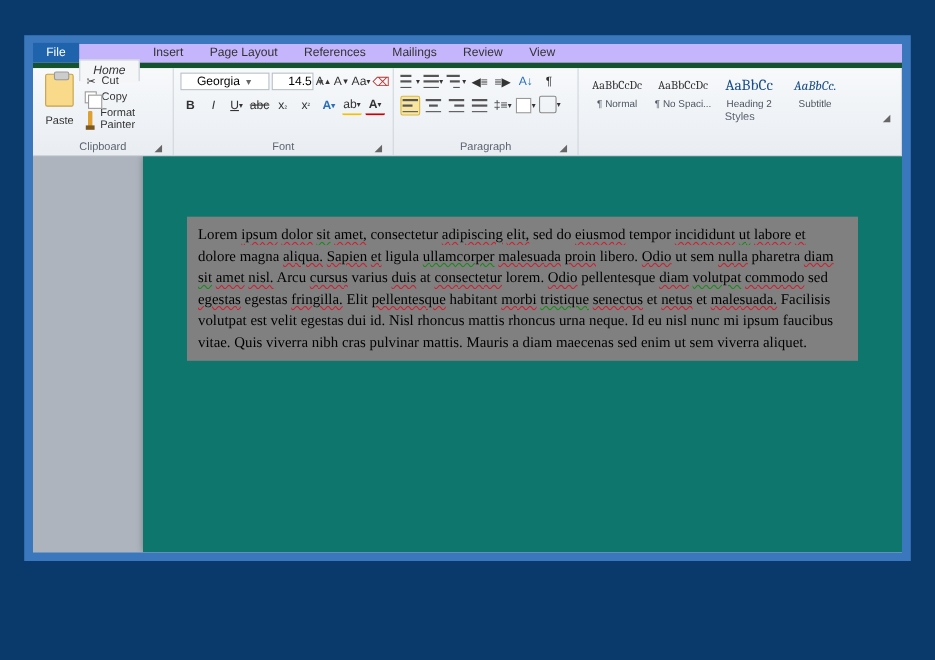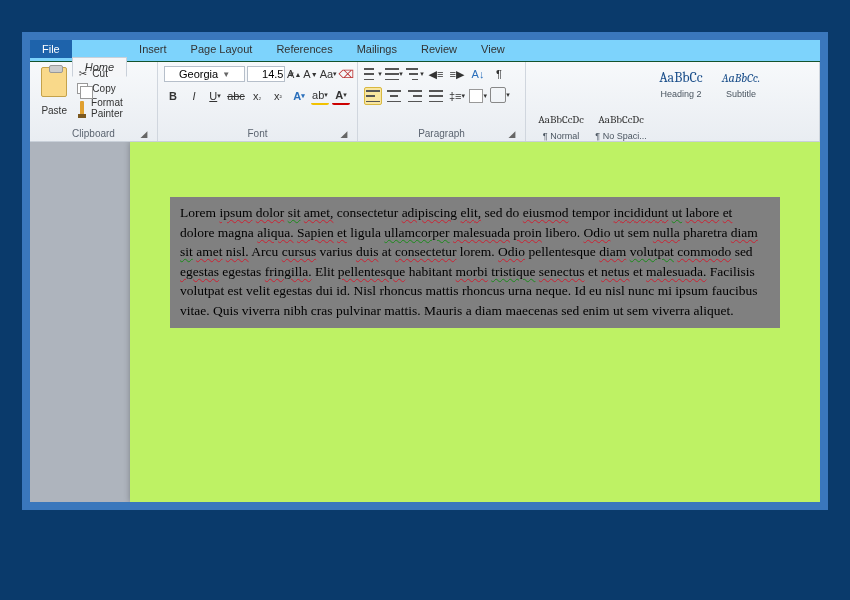--- a/index.html
+++ b/index.html
@@ -26,23 +26,23 @@
   }
   .word-window {
     background: #f1f3f6;
     height: 100%;
     display: flex;
     flex-direction: column;
   }
   
   .tabs {
     display: flex;
-    align-items: flex-start;
-    background: #7dd3fc;
-    border-bottom: 1px solid #14532d;
+    align-items: flex-end;
+    background: #c4b5fd;
+    border-bottom: 5px solid #14532d;
     height: 22px;
     font-size: 11px;
   }
   .tab {
     padding: 3px 12px;
     color: #333;
     cursor: pointer;
   }
   .tab-file {
     background: #1e63ab;
@@ -112,27 +112,27 @@
   
   .para-row{display:flex;gap:3px;margin-bottom:4px;}
   .ico-lines{width:14px;height:12px;display:flex;flex-direction:column;justify-content:space-between;}
   .ico-lines span{height:1.5px;background:#555;display:block;}
   .align-active{background:#f8e6a0;border:1px solid #d9b840;}
   .shade-sq{width:16px;height:14px;background:#fff;border:1px solid #999;}
   
   .styles-body{display:flex;gap:2px;align-items:flex-start;}
   .style-item{width:58px;text-align:center;font-size:9px;color:#4a5560;cursor:pointer;padding:2px 0;}
   .style-prev{font-family:"Cambria","Times New Roman",serif;color:#1a4e8a;font-size:14px;line-height:18px;height:22px;display:flex;align-items:center;justify-content:center;}
-  .style-prev.small{font-size:11px;color:#333;margin-top:42px;}
+  .style-prev.small{font-size:11px;color:#333;}
   .style-prev.big{font-size:20px;}
   .style-prev.sub{font-size:12px;font-style:italic;}
   
   .doc-area{flex:1;display:flex;background:#aeb4bd;overflow:hidden;}
   .gutter{width:100px;background:#aeb4bd;}
-  .page{flex:1;background:#bef264;box-shadow:0 0 6px rgba(0,0,0,.3);margin-top:0;position:relative;}
+  .page{flex:1;background:#0f766e;box-shadow:0 0 6px rgba(0,0,0,.3);margin-top:0;position:relative;}
   .text-block{
     margin:55px 40px 0 40px;
     background:#808080;
     padding:6px 10px 8px 10px;
     font-family:"Times New Roman",Georgia,serif;
     font-size:13.5px;
     line-height:1.45;
     color:#000;
   }
   .text-block span{ text-decoration: underline wavy #c23; text-decoration-thickness:1px; text-underline-offset:2px;}

